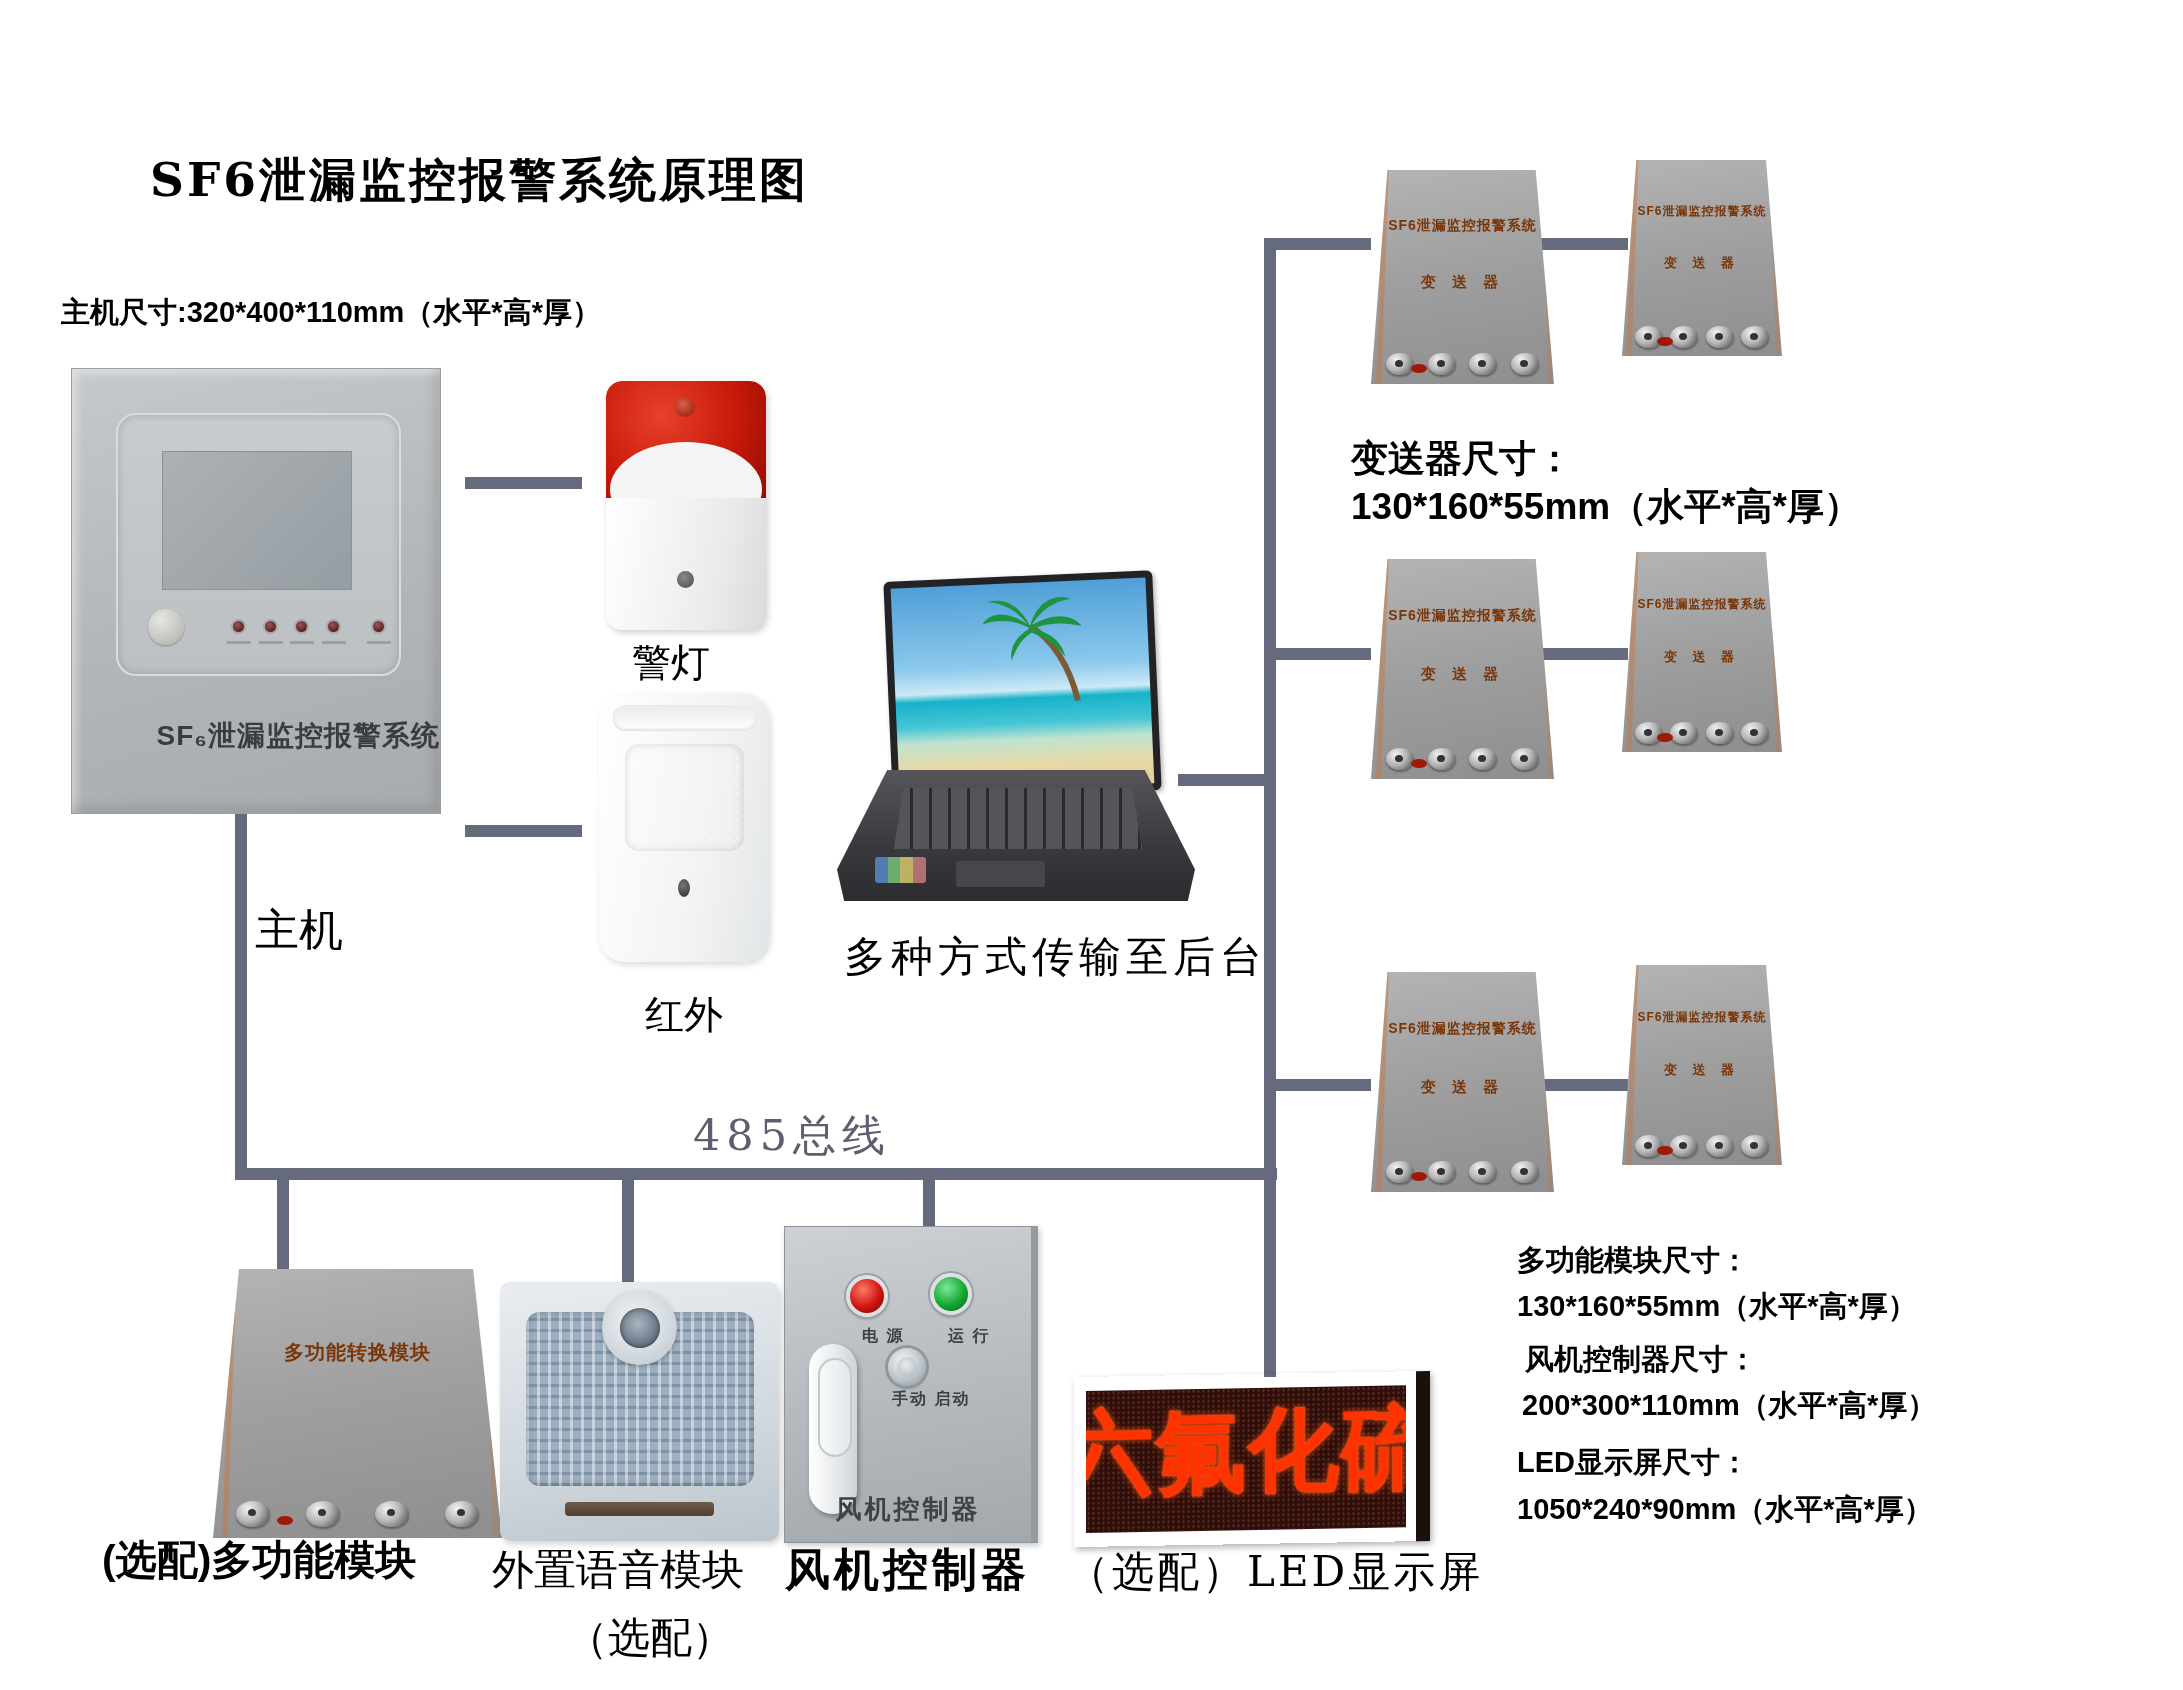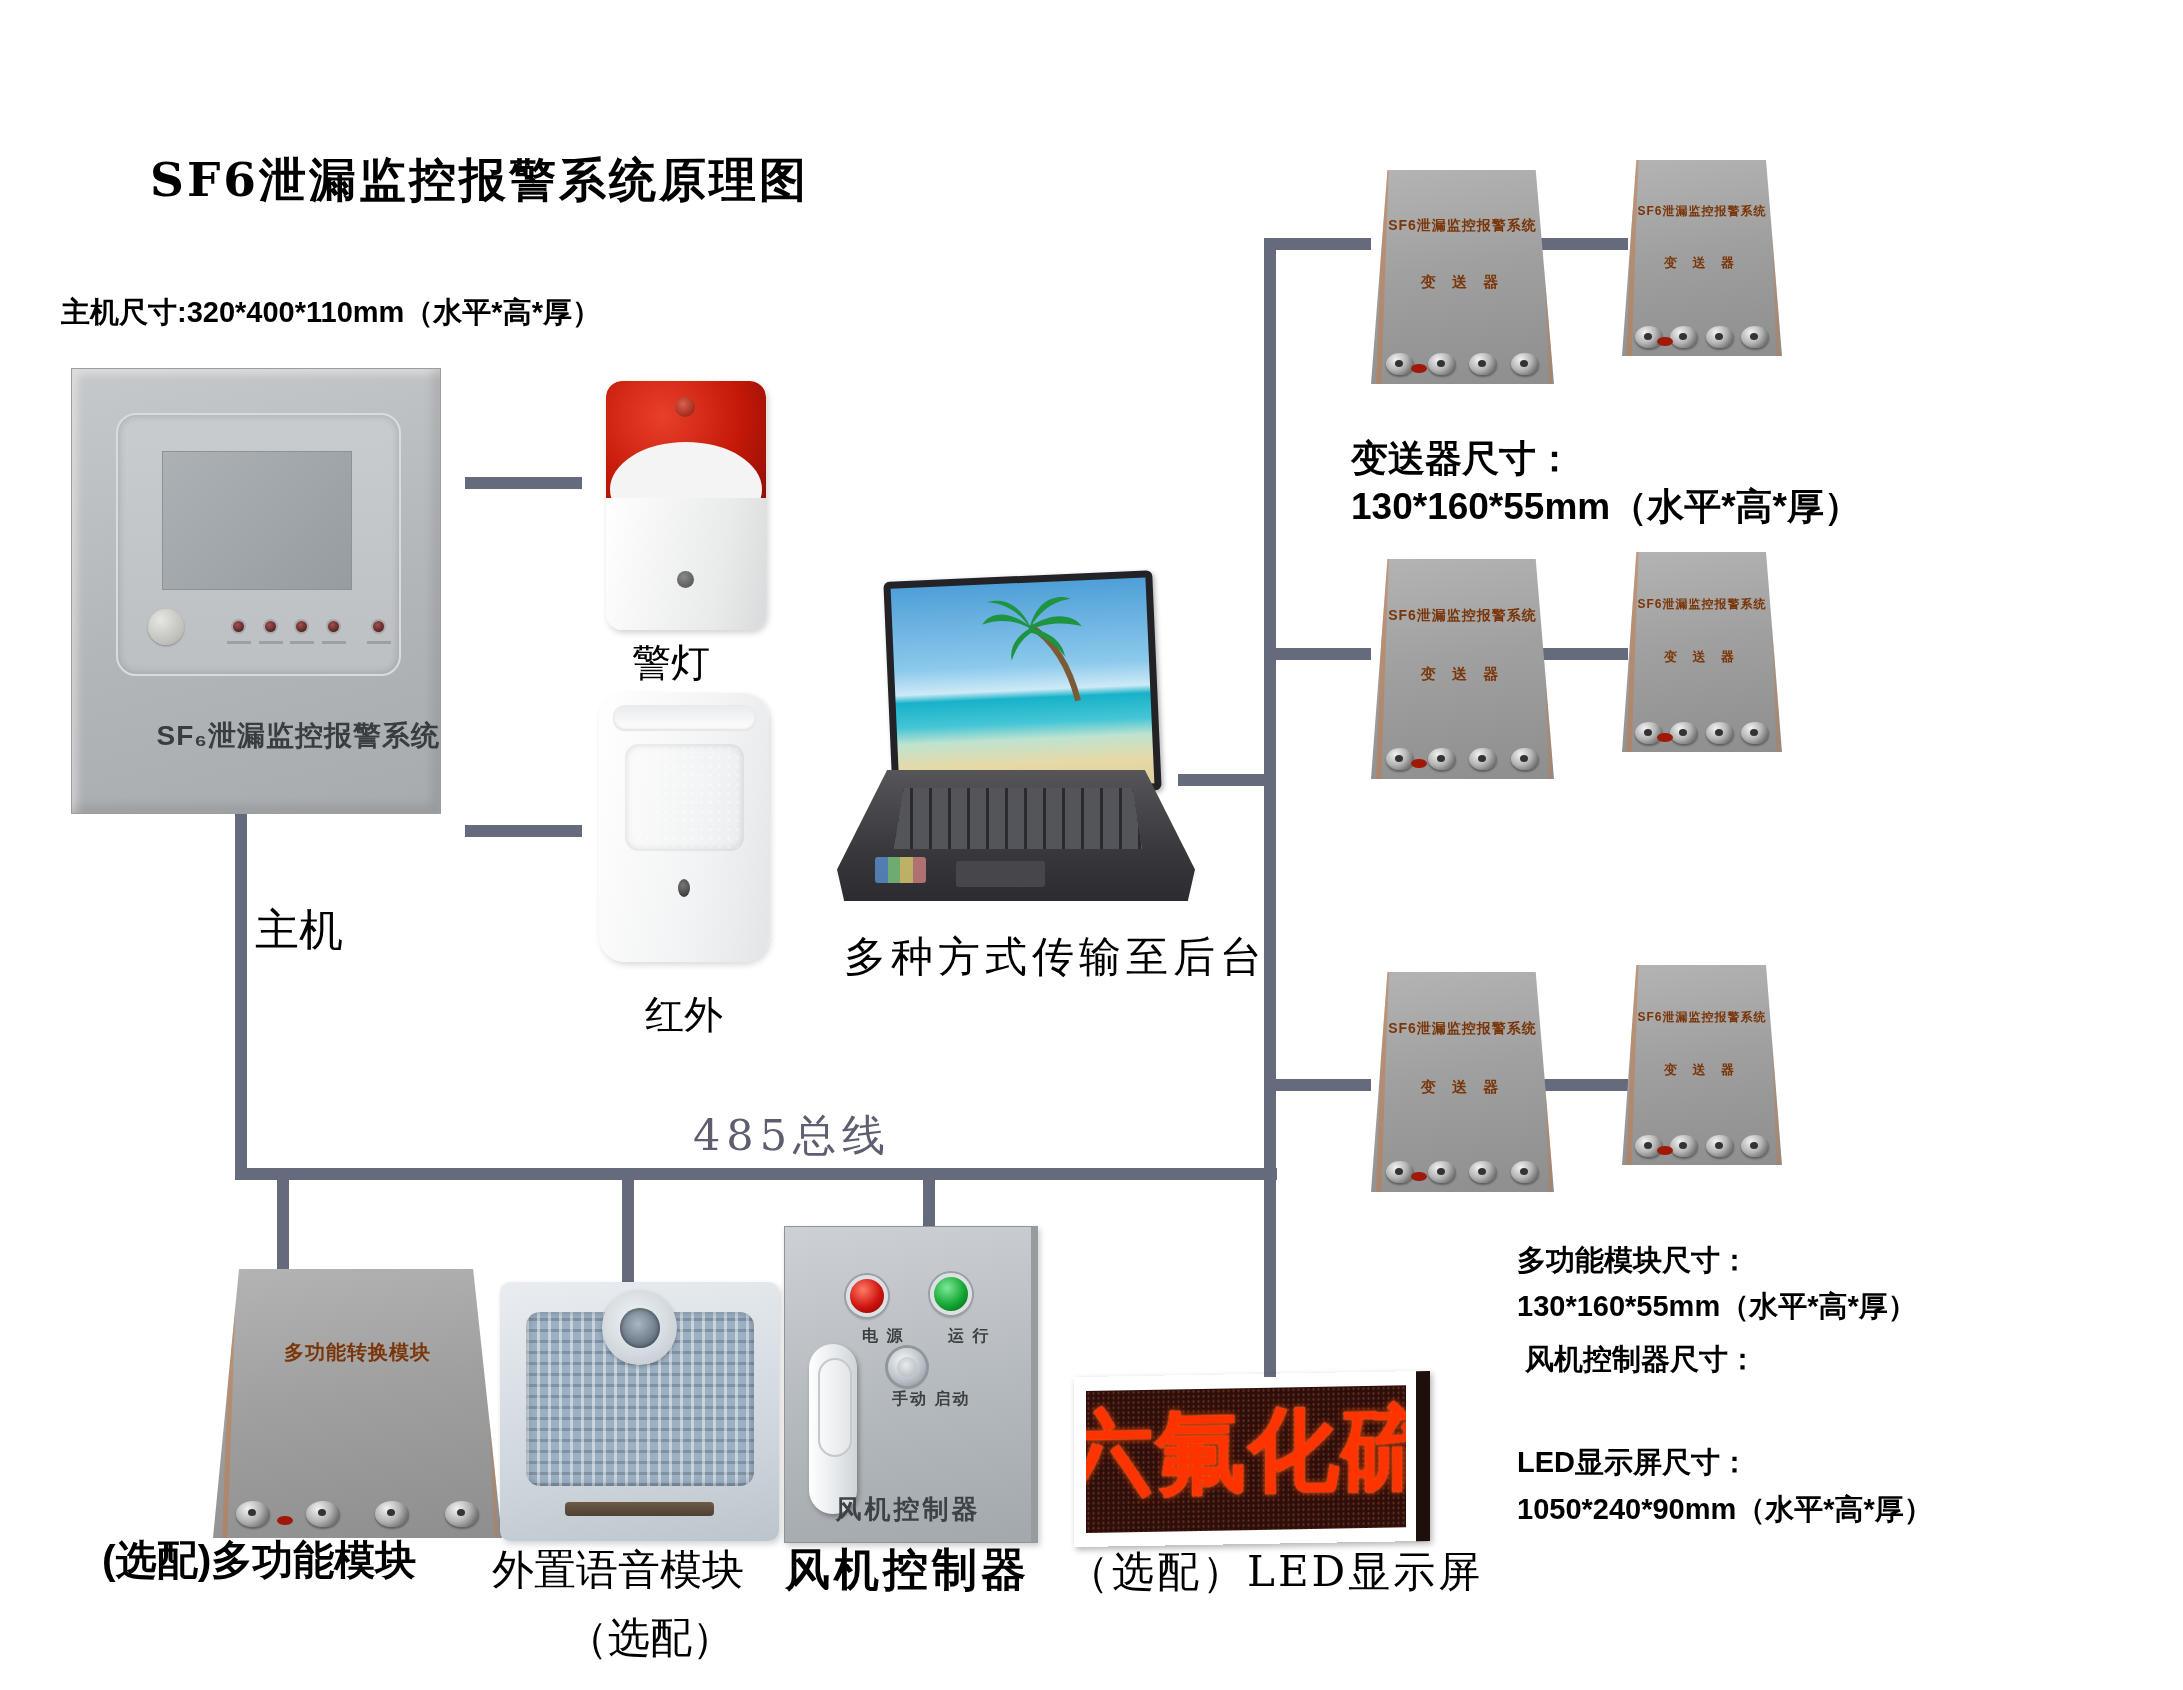--- a/index.html
+++ b/index.html
@@ -347,17 +347,18 @@
   <div class="ledsign">
     <div class="led-screen">
       <div class="led-text">六氟化硫含量正</div>
     </div>
   </div>
   <div class="abs kai" style="left:1067px;top:1544px;font-size:42px;letter-spacing:3px;text-align:center;">（选配）LED显示屏</div>
 
   <div class="abs dim-note" style="left:1517px;top:1241px;">多功能模块尺寸：</div>
   <div class="abs dim-note" style="left:1517px;top:1287px;">130*160*55mm（水平*高*厚）</div>
   <div class="abs dim-note" style="left:1525px;top:1340px;">风机控制器尺寸：</div>
+  <div class="abs dim-note" style="left:1522px;top:1386px;">200*300*110mm（水平*高*厚）</div>
   <div class="abs dim-note" style="left:1517px;top:1443px;">LED显示屏尺寸：</div>
   <div class="abs dim-note" style="left:1517px;top:1490px;">1050*240*90mm（水平*高*厚）</div>
 
 </div>
 
 
 </body></html>

